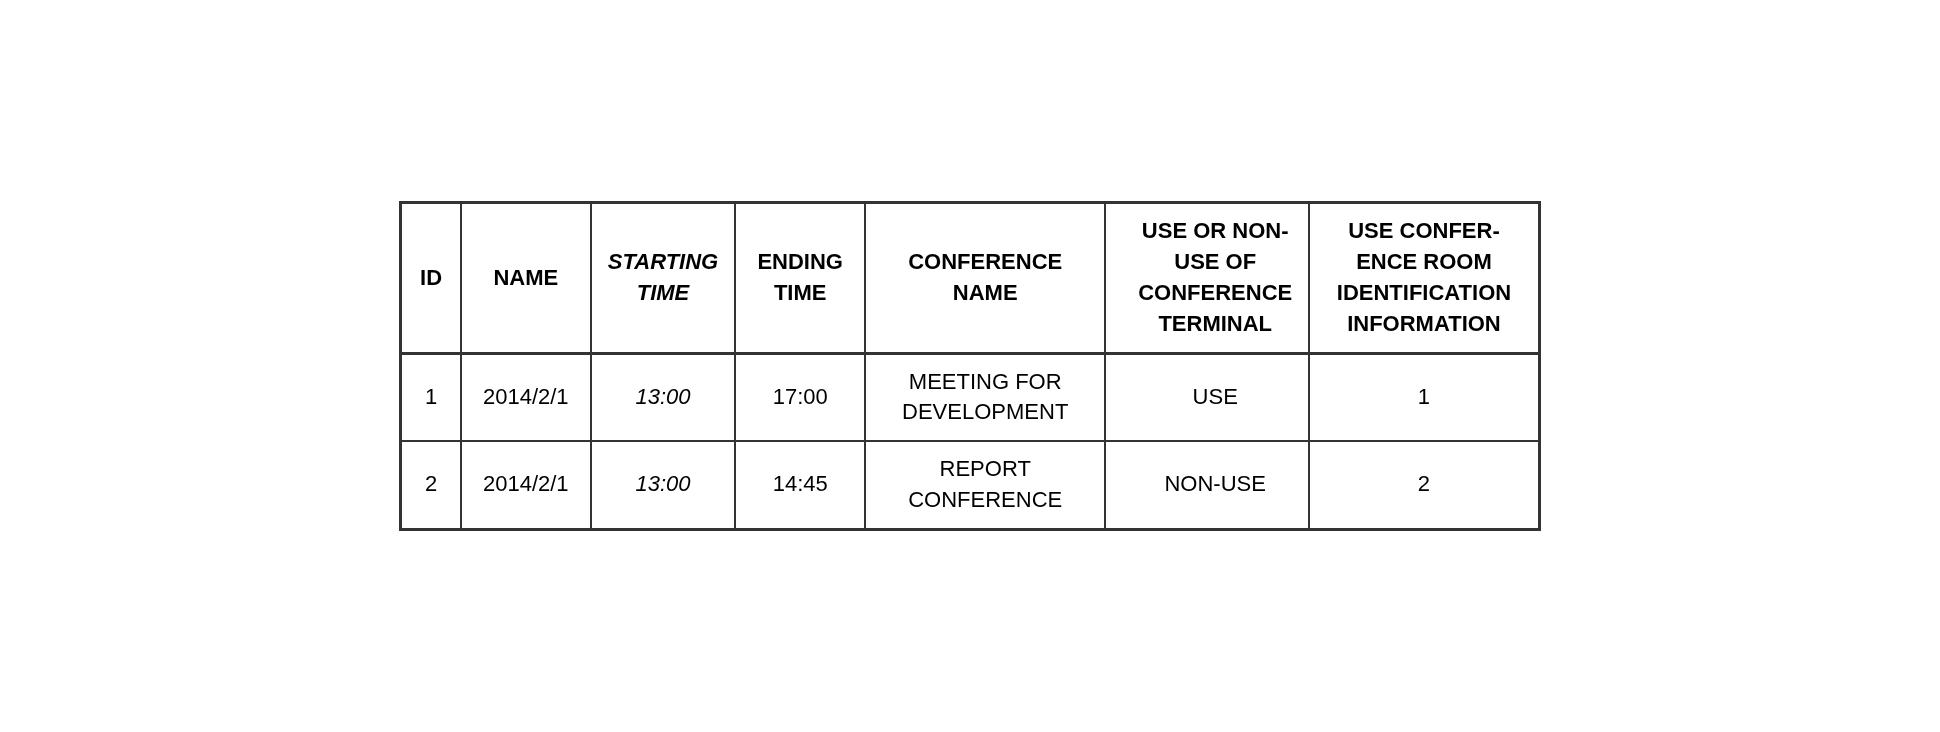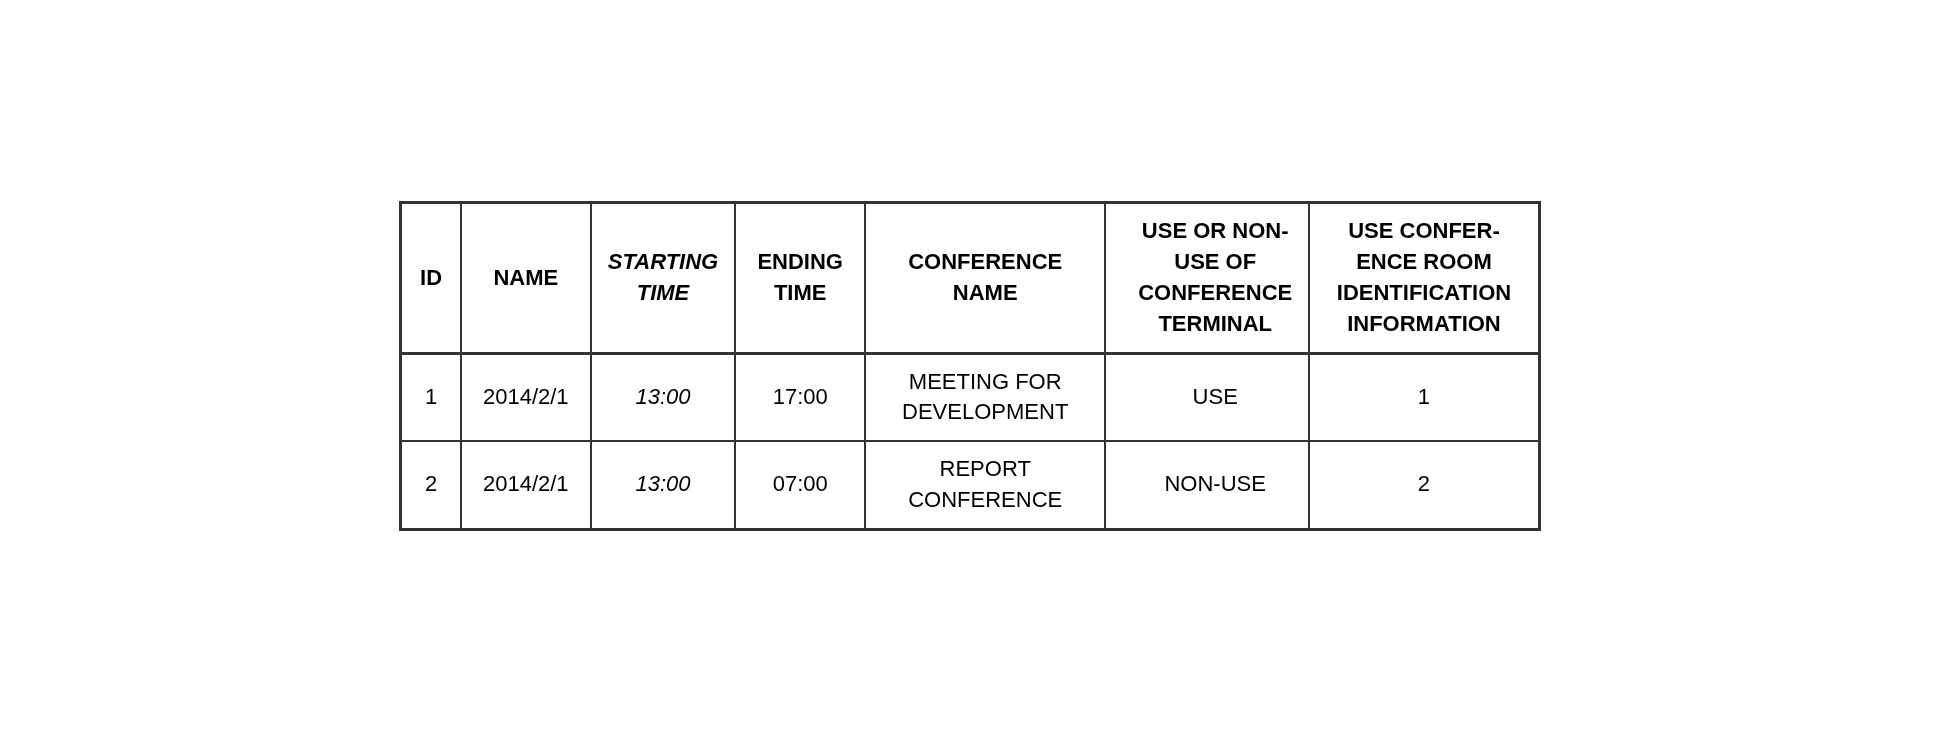--- a/index.html
+++ b/index.html
@@ -86,20 +86,20 @@
         <td class="col-starting">13:00</td>
         <td class="col-ending">17:00</td>
         <td class="col-conf-name">MEETING FOR<br>DEVELOPMENT</td>
         <td class="col-use">USE</td>
         <td class="col-room-id">1</td>
       </tr>
       <tr>
         <td class="col-id">2</td>
         <td class="col-date">2014/2/1</td>
         <td class="col-starting">13:00</td>
-        <td class="col-ending">07:00</td>
+        <td class="col-ending">14:45</td>
         <td class="col-conf-name">REPORT<br>CONFERENCE</td>
         <td class="col-use">NON-USE</td>
         <td class="col-room-id">2</td>
       </tr>
     </tbody>
   </table>
 </div>
 
 </body></html>

